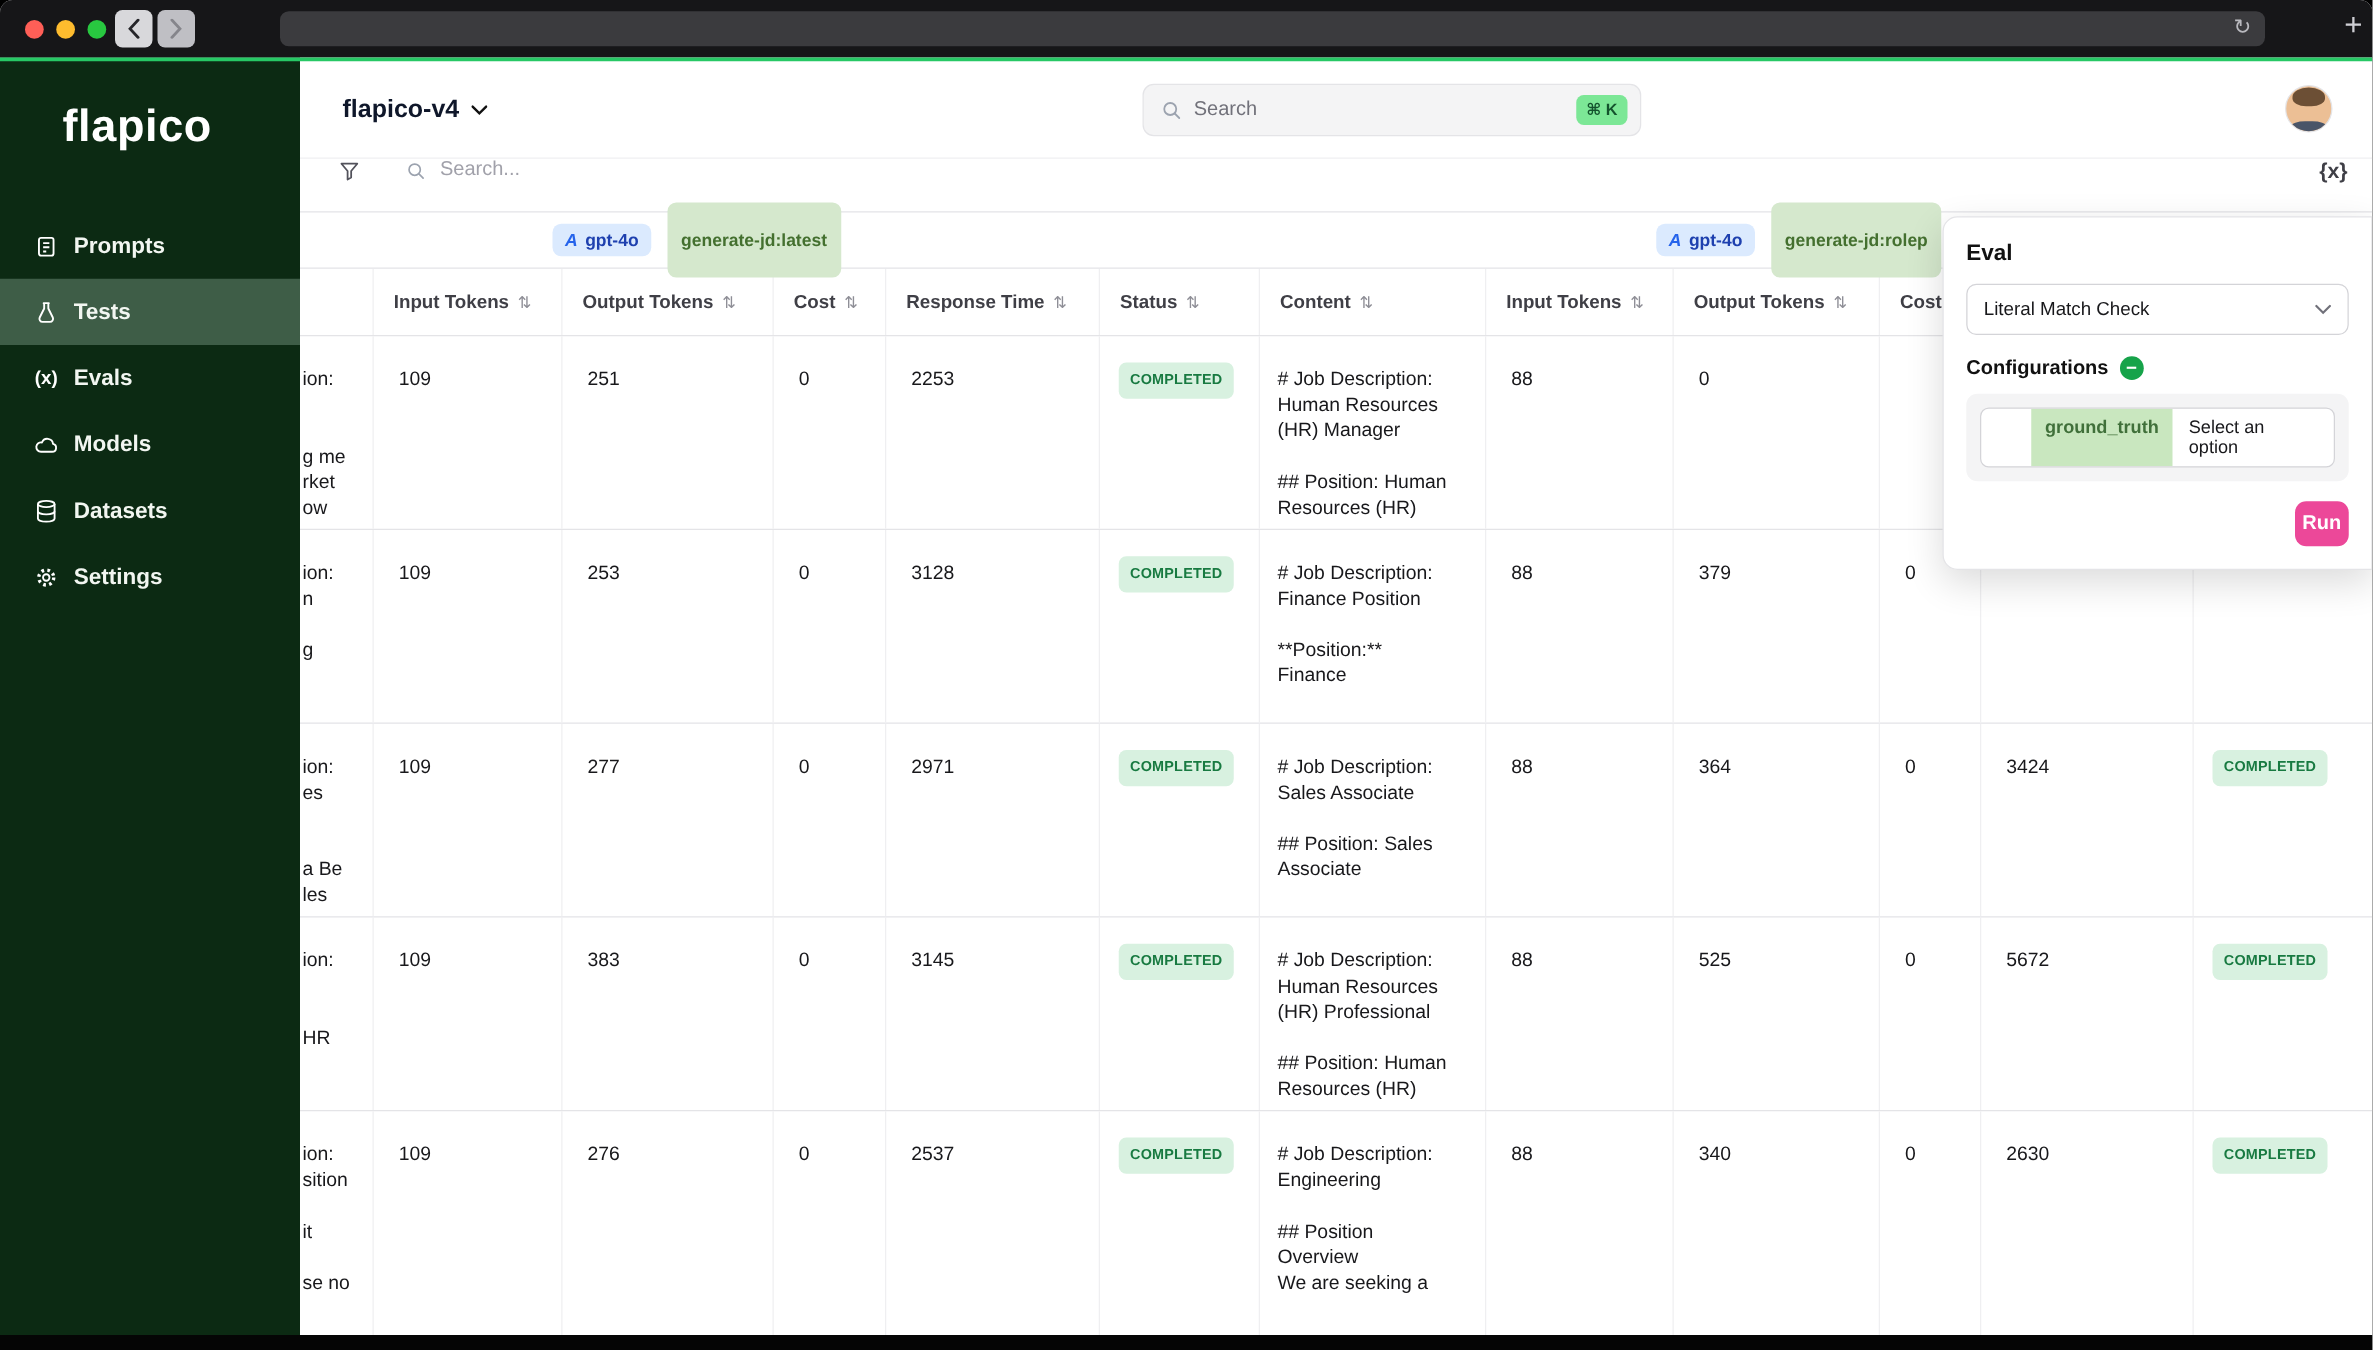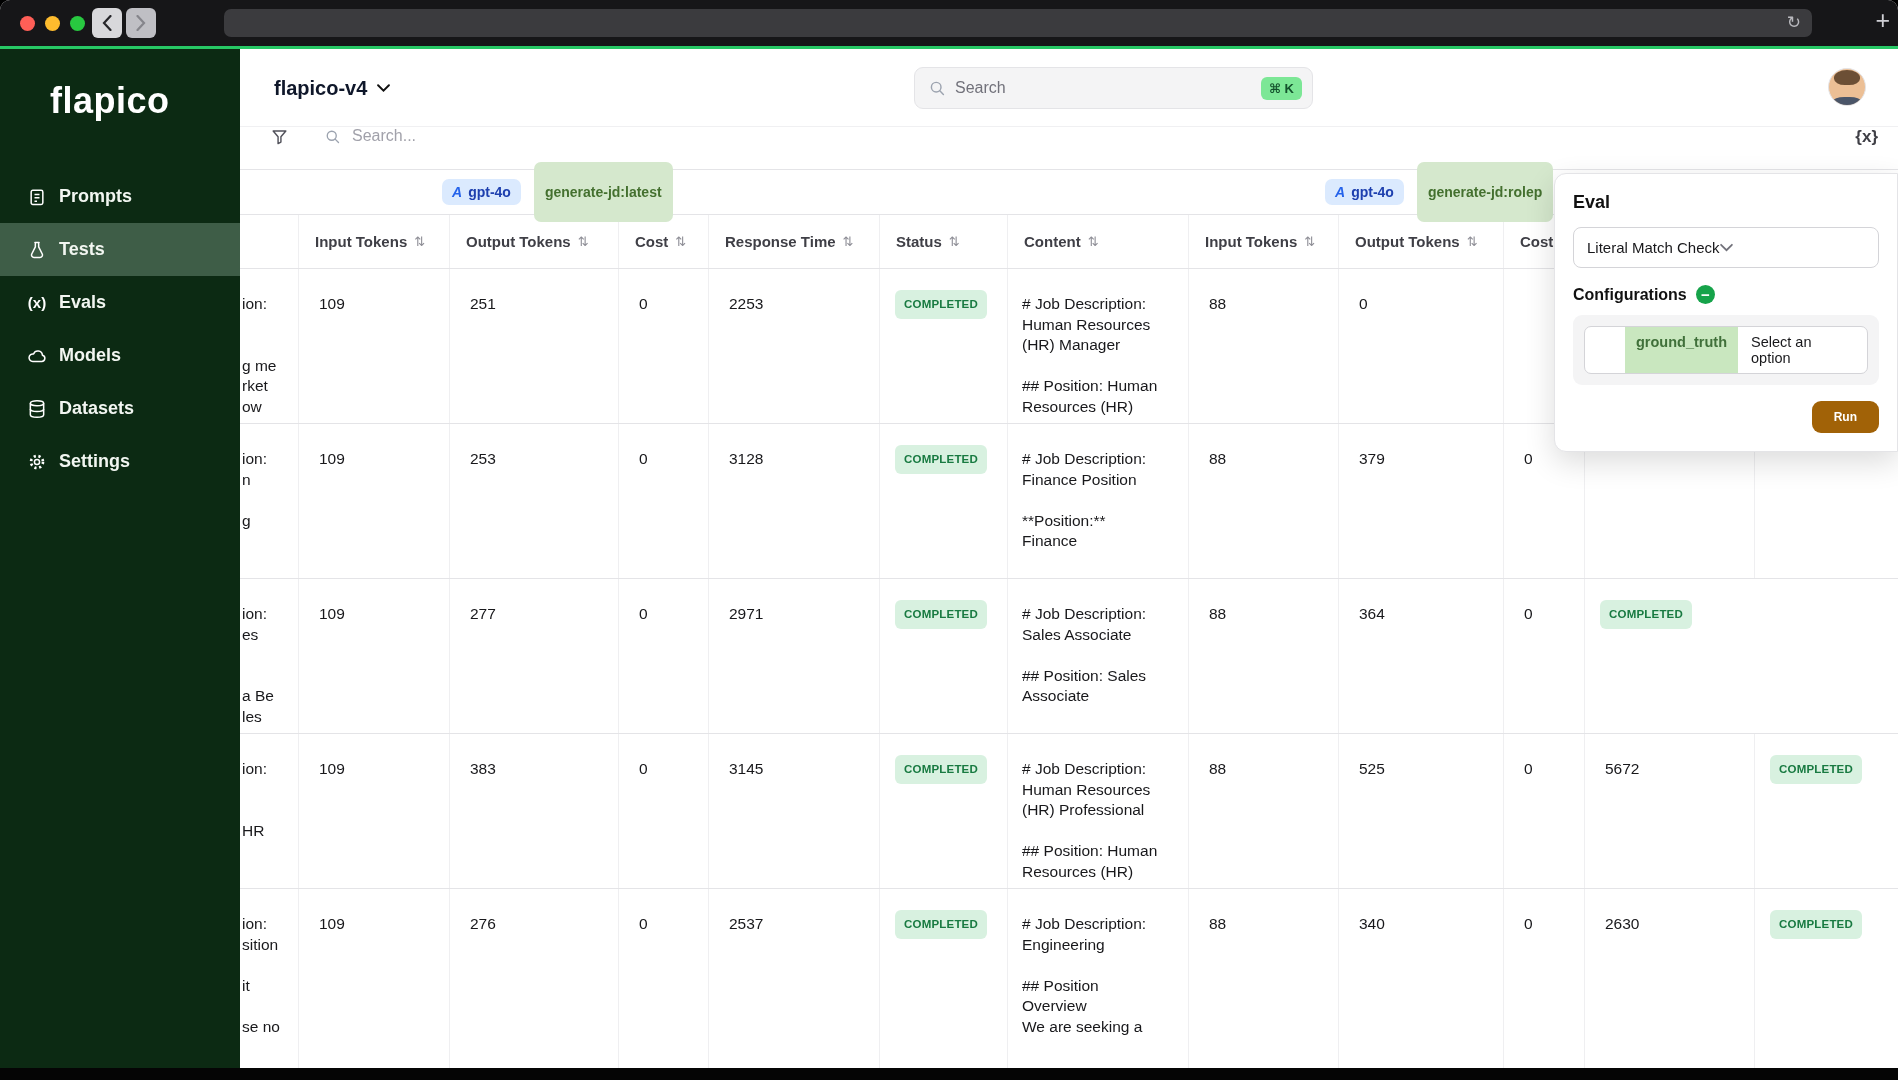--- a/index.html
+++ b/index.html
@@ -89,31 +89,31 @@
   .td.status { padding:21px 6px 0 15px; }
   .badge { display:inline-block; background:#d8f1e0; color:#187a41; font-size:11.5px; font-weight:700;
     padding:4px 9px; border-radius:6px; letter-spacing:.2px; white-space:nowrap; }
 
   
   .eval-panel { position:absolute; top:173px; right:0; width:344px; background:#fff;
     border:1px solid #e4e4e7; border-radius:12px 0 0 12px; box-shadow:0 10px 30px rgba(0,0,0,.14);
     z-index:100; padding:18px; }
   .ep-title { font-size:18px; font-weight:700; color:#111; margin-bottom:14px; }
   .ep-select { height:41px; border:1px solid #d4d4d8; border-radius:8px; display:flex; align-items:center;
-    padding:0 13px; font-size:15px; color:#18181b; margin-bottom:17px; cursor:pointer; }
+    justify-content:space-between; padding:0 13px; font-size:15px; color:#18181b; margin-bottom:17px; cursor:pointer; }
   .ep-config-label { display:flex; align-items:center; gap:9px; font-size:16px; font-weight:700; color:#111;
     margin-bottom:11px; }
   .minus { width:19px; height:19px; border-radius:50%; background:#16a34a; color:#fff; display:flex;
     align-items:center; justify-content:center; font-size:15px; font-weight:700; line-height:1; cursor:pointer; }
   .ep-box { background:#f4f4f5; border-radius:9px; padding:11px; margin-bottom:16px; }
   .ep-pair { display:flex; border:1px solid #d4d4d8; border-radius:7px; overflow:hidden; background:#fff; width:fit-content; }
   .ep-key { background:#c9e7bf; color:#40703a; font-size:14.5px; font-weight:600; padding:7px 11px;margin-left:40px; }
   .ep-val { font-size:14.5px; color:#18181b; padding:7px 13px; cursor:pointer; }
   .ep-run-row { display:flex; justify-content:flex-end; }
-  .run-btn { background:#a16207; color:#fff; font-size:12px; font-weight:600; padding:9px 22px;
+  .run-btn { background:#ec4899; color:#fff; font-size:16px; font-weight:600; padding:9px 6px;
     border-radius:9px; border:none; cursor:pointer; }
 
   .bottom-bar { position:absolute; left:0; right:0; bottom:0; height:12px; background:#050505; z-index:300; }
 </style>
 </head>
 <body>
 
 <div class="window">
 
   <div class="chrome">
@@ -357,20 +357,21 @@
         <div class="td">2971</div>
         <div class="td status"><span class="badge">COMPLETED</span></div>
         <div class="td content"># Job Description:
 Sales Associate
 
 ## Position: Sales
 Associate</div>
         <div class="td">88</div>
         <div class="td">364</div>
         <div class="td">0</div>
+        <div class="td">3424</div>
         <div class="td status"><span class="badge">COMPLETED</span></div>
       </div>
 
       <div class="tr">
         <div class="td frag">ion:
 
 
 HR</div>
         <div class="td">109</div>
         <div class="td">383</div>

